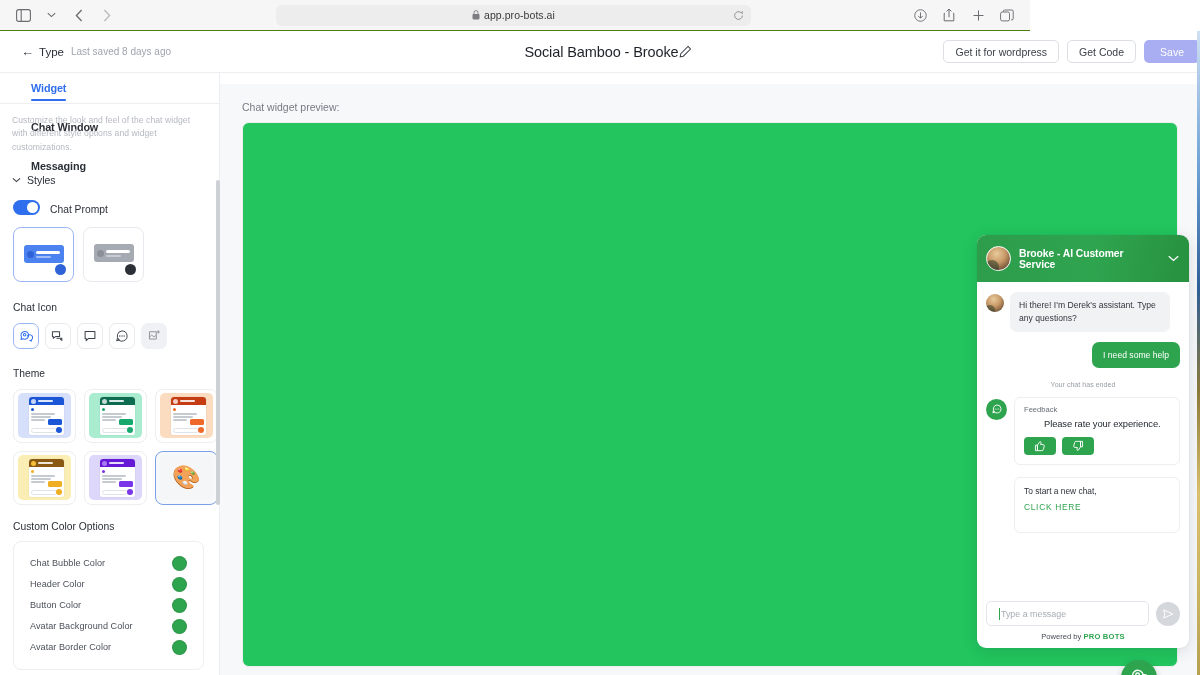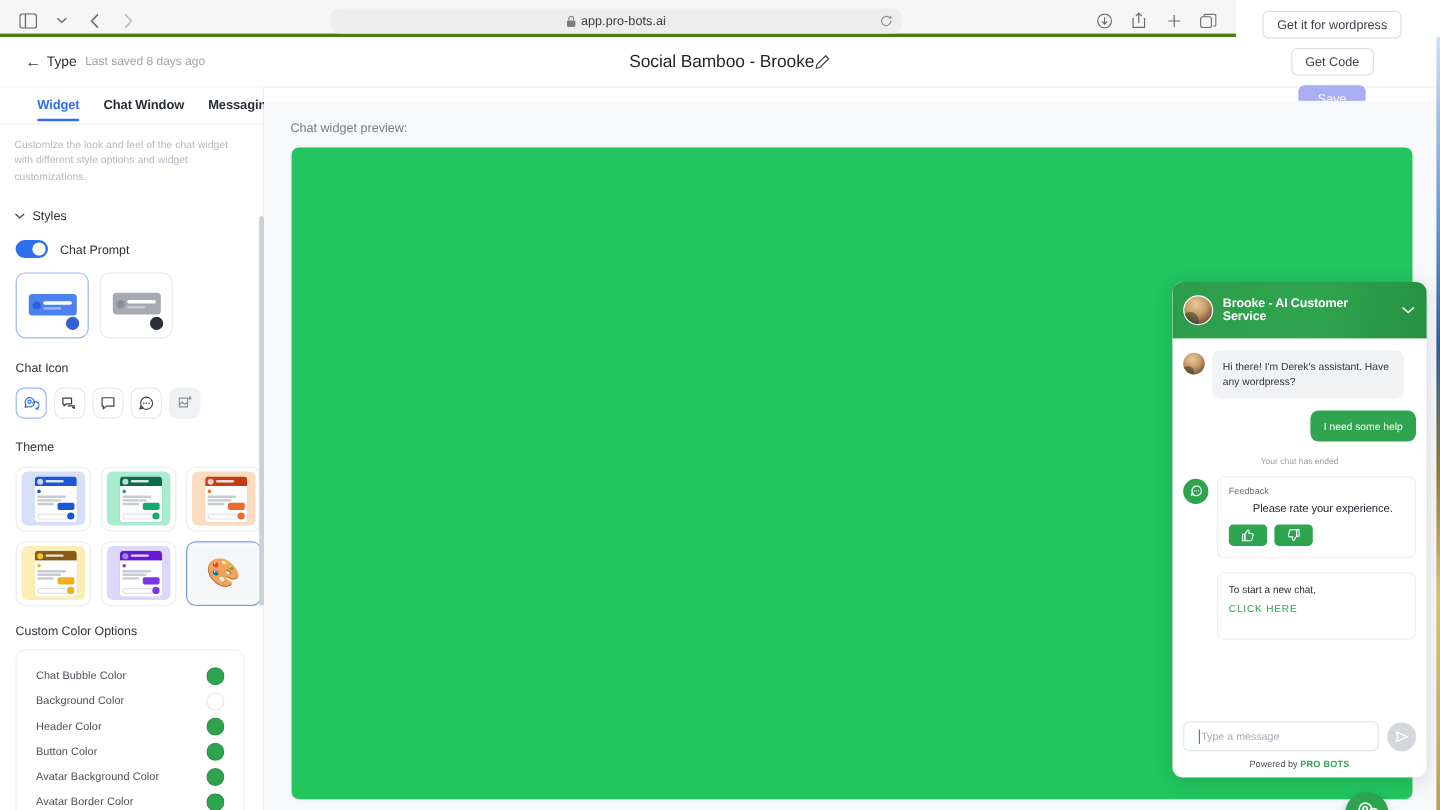--- a/index.html
+++ b/index.html
@@ -7,22 +7,22 @@
     width: 1200px; height: 675px;
     font-family: "Liberation Sans", sans-serif;
     background: #ffffff;
     overflow: hidden;
   }
   .screen { position: relative; width: 1200px; height: 675px; background:#fff; }
 
   
   .browser-bar {
     position: absolute; top:0; left:0; width:1030px; height:31px;
-    background:#f6f6f6; border-bottom:3px solid #4d7c0f;
-    display:flex; align-items:flex-end;
+    background:#f6f6f6; border-bottom:1px solid #4d7c0f;
+    display:flex; align-items:center;
   }
   .chrome-left { display:flex; align-items:center; gap:2px; padding-left:10px; }
   .chrome-btn {
     width:26px; height:22px; display:flex; align-items:center; justify-content:center;
     color:#6b6b70; cursor:default;
   }
   .chrome-btn svg { display:block; }
   .chrome-btn.dim { color:#b9b9be; }
   .urlbar-wrap { flex:1; display:flex; justify-content:center; }
   .urlbar {
@@ -48,41 +48,41 @@
   .back-link .arrow { font-size:13px; line-height:1; color:#33383f; }
   .saved-text { font-size:10px; color:#9fa4ad; white-space:nowrap; }
   .title-center {
     position:absolute; left:16px; right:0; display:flex;
     align-items:center; justify-content:center; gap:0; pointer-events:none;
   }
   .title-center > * { pointer-events:auto; }
   .doc-title { font-size:14.5px; color:#1e2228; font-weight:400; letter-spacing:-0.1px;}
   .edit-icon { color:#3f444b; display:flex; cursor:pointer; }
   .header-actions {
-    margin-left:auto; display:flex; align-items:center; gap:8px; padding-right:32px;flex-direction:column;
+    margin-left:auto; display:flex; align-items:flex-end; gap:8px; padding-right:0;
   }
   .btn-outline {
     height:23px; padding:0 11px; border:1px solid #dcdfe4; border-radius:5px;
     background:#fff; font-size:10.5px; color:#3c4149; display:flex;
     align-items:center; cursor:pointer; white-space:nowrap;
   }
   .btn-save {
     height:23px; padding:0 16px; border-radius:5px; border:none;
     background:#a9aef3; color:#ffffff; font-size:10.5px; display:flex;
     align-items:center; cursor:pointer;
   }
 
   
   .sidebar {
     position:absolute; top:73px; left:0; width:220px; height:602px;
     background:#fff; border-right:1px solid #eceef1;
   }
   .tabs {
     display:flex; align-items:flex-start; gap:20px;
-    padding:9px 0 0 31px; height:31px;
+    padding:9px 0 0 31px; height:31px;flex-direction:column;
   }
   .tab {
     font-size:10.8px; color:#2a2f37; font-weight:bold; cursor:pointer;
     padding-bottom:7px; position:relative; white-space:nowrap; letter-spacing:-0.1px;
   }
   .tab.active { color:#2f6fed; }
   .tab.active::after {
     content:""; position:absolute; left:0; right:0; bottom:0;
     height:2px; background:#2f6fed; border-radius:2px;
   }
@@ -603,24 +603,20 @@
           </div>
         </div>
 
         <div class="cc-title">Custom Color Options</div>
         <div class="cc-box">
           <div class="cc-row">
             <span class="cc-name">Chat Bubble Color</span>
             <span class="swatch" style="background:#2fa44f"></span>
           </div>
           <div class="cc-row">
-            <span class="cc-name">Background Color</span>
-            <span class="swatch" style="background:#ffffff"></span>
-          </div>
-          <div class="cc-row">
             <span class="cc-name">Header Color</span>
             <span class="swatch" style="background:#2fa44f"></span>
           </div>
           <div class="cc-row">
             <span class="cc-name">Button Color</span>
             <span class="swatch" style="background:#2fa44f"></span>
           </div>
           <div class="cc-row">
             <span class="cc-name">Avatar Background Color</span>
             <span class="swatch" style="background:#2fa44f"></span>
@@ -647,21 +643,21 @@
           <div class="cw-chev">
             <svg width="11" height="7" viewBox="0 0 12 7" fill="none" stroke="currentColor" stroke-width="1.4" stroke-linecap="round">
                 <path d="M1.2 1.4 6 5.6 10.8 1.4"></path>
               </svg>
           </div>
         </div>
 
         <div class="cw-body">
           <div class="msg-in">
             <div class="msg-avatar"></div>
-            <div class="bubble-in">Hi there! I'm Derek's assistant. Have any wordpress?</div>
+            <div class="bubble-in">Hi there! I'm Derek's assistant. Type any questions?</div>
           </div>
 
           <div class="msg-out">
             <div class="bubble-out">I need some help</div>
           </div>
 
           <div class="chat-ended">Your chat has ended</div>
 
           <div class="feedback-row">
             <div class="fb-icon">

